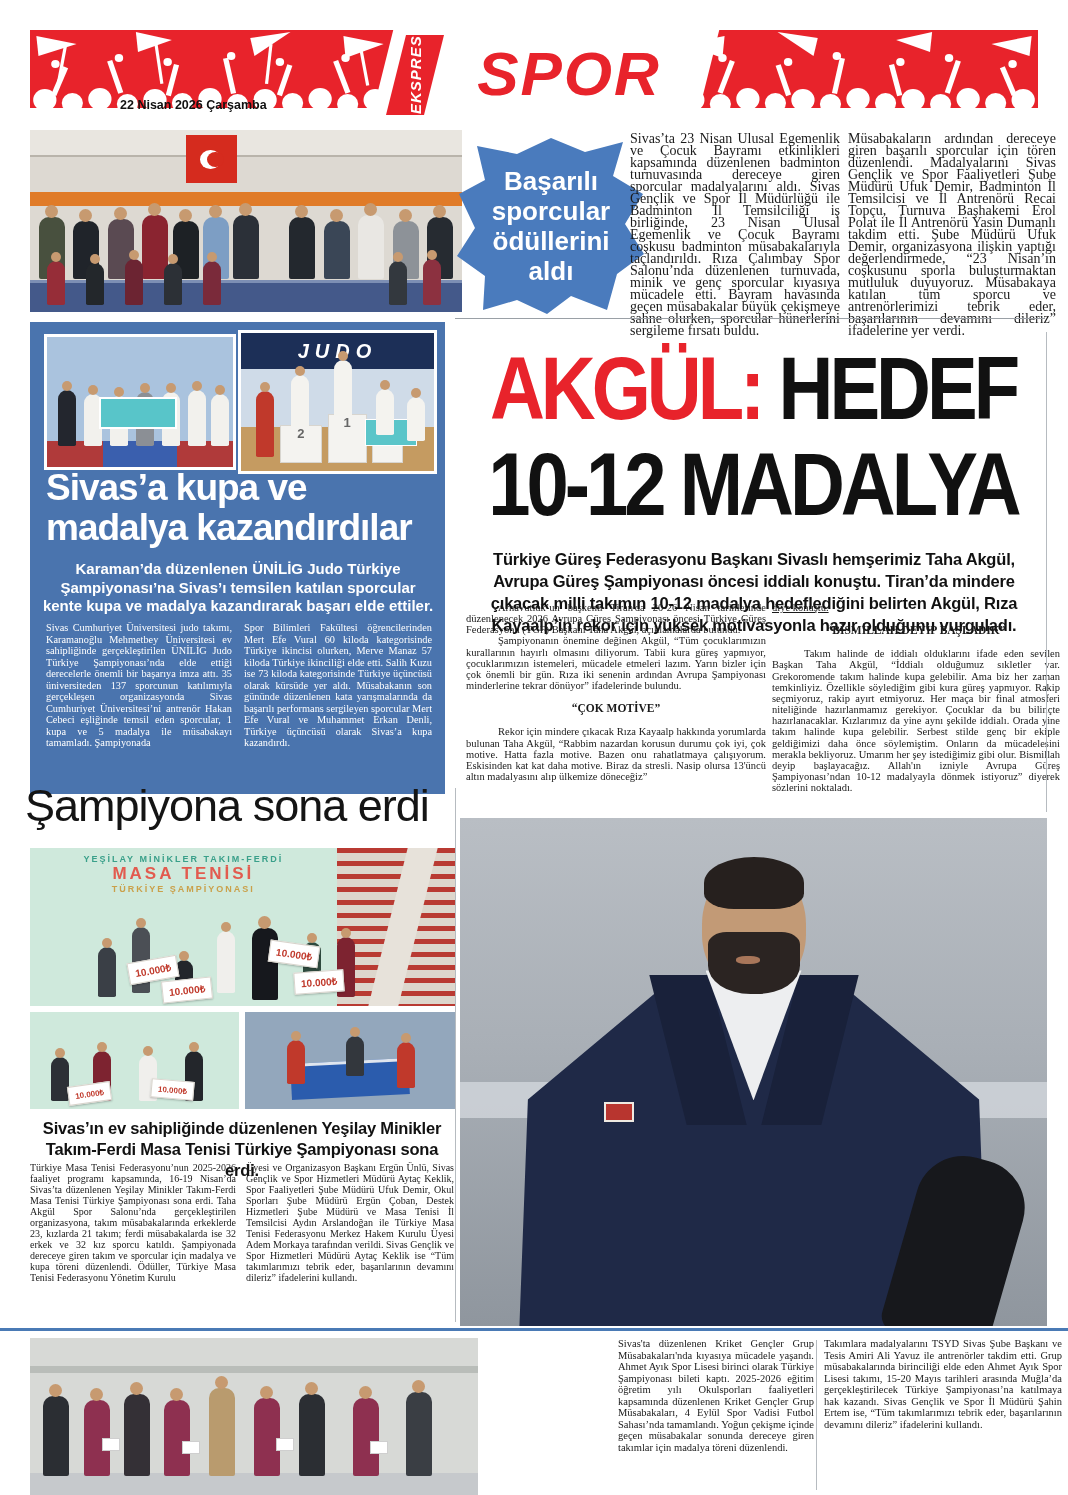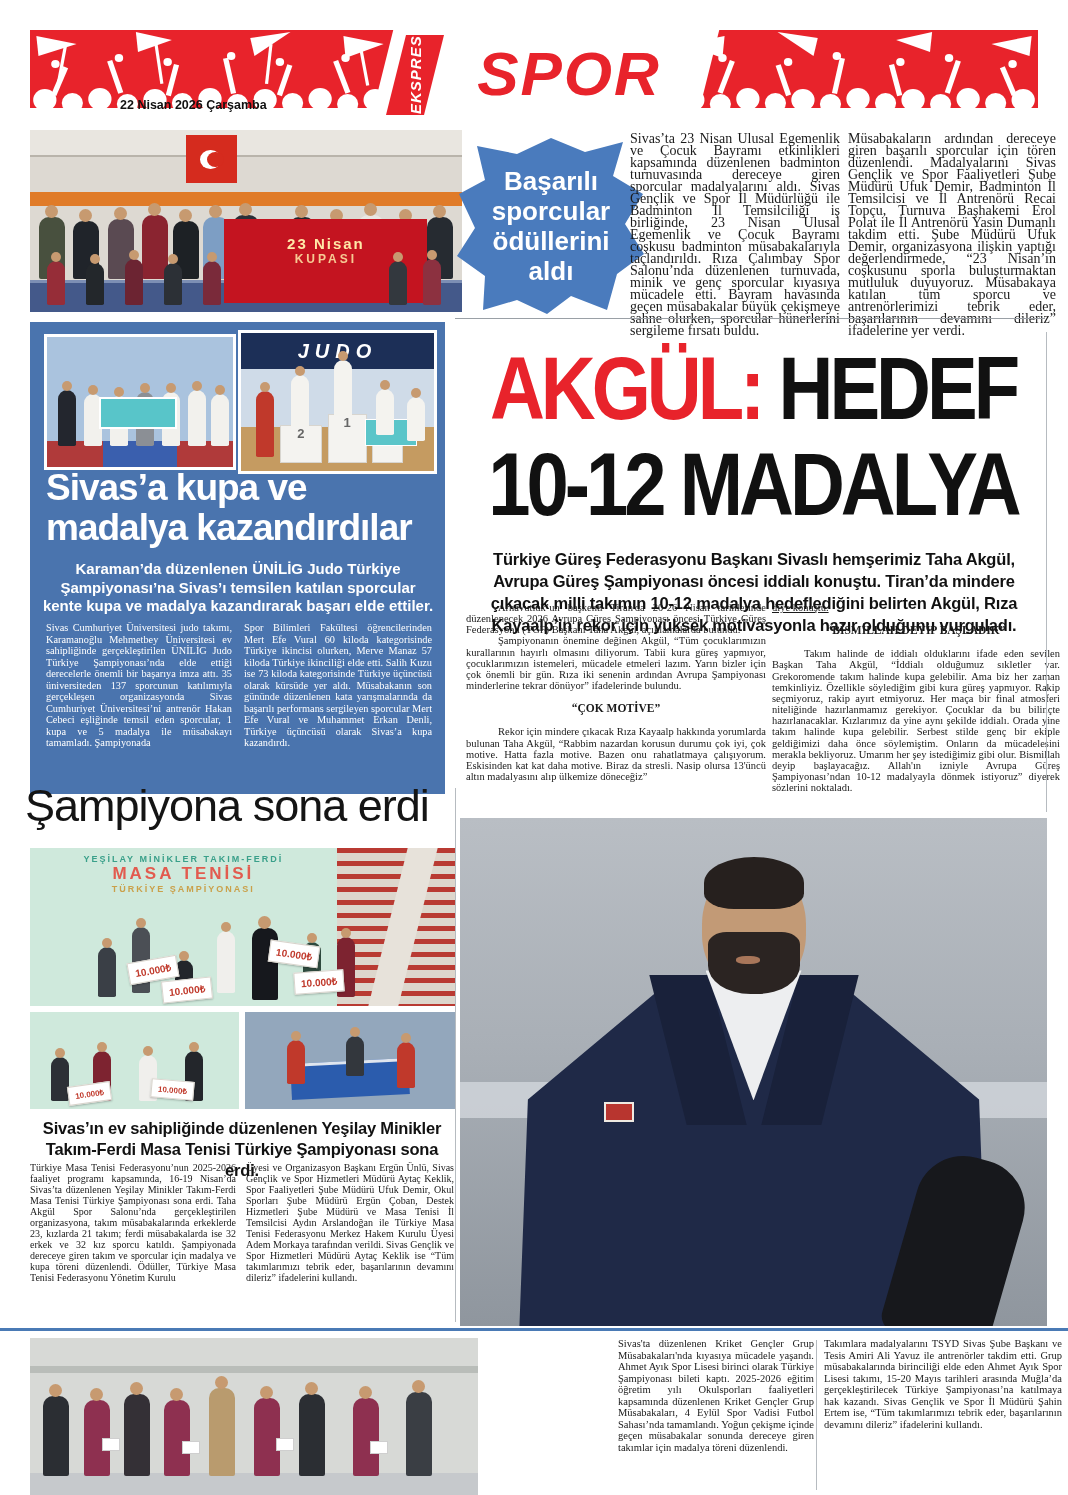--- a/index.html
+++ b/index.html
@@ -244,24 +244,20 @@
     <i class="fig" style="left:18%;bottom:18%;height:60px;background:#5a4a52"></i>
     <i class="fig" style="left:26%;bottom:18%;height:64px;background:#8a2430"></i>
     <i class="fig" style="left:33%;bottom:18%;height:58px;background:#1d2125"></i>
     <i class="fig" style="left:40%;bottom:18%;height:62px;background:#7d9ec4"></i>
     <i class="fig" style="left:47%;bottom:18%;height:64px;background:#2b3038"></i>
     <i class="fig" style="left:60%;bottom:18%;height:62px;background:#23282e"></i>
     <i class="fig" style="left:68%;bottom:18%;height:58px;background:#3a4656"></i>
     <i class="fig" style="left:76%;bottom:18%;height:64px;background:#e9e7e3"></i>
     <i class="fig" style="left:84%;bottom:18%;height:58px;background:#8d9298"></i>
     <i class="fig" style="left:92%;bottom:18%;height:62px;background:#262b31"></i>
-    <div class="pa-banner">
-      <div class="l1">23 Nisan</div>
-      <div class="l2">KUPASI</div>
-    </div>
     <i class="fig small" style="left:4%;bottom:4%;height:44px;background:#962d38;z-index:3"></i>
     <i class="fig small" style="left:13%;bottom:4%;height:42px;background:#23272b;z-index:3"></i>
     <i class="fig small" style="left:22%;bottom:4%;height:46px;background:#6c2432;z-index:3"></i>
     <i class="fig small" style="left:31%;bottom:4%;height:42px;background:#2c3036;z-index:3"></i>
     <i class="fig small" style="left:40%;bottom:4%;height:44px;background:#7a2a3a;z-index:3"></i>
     <i class="fig small" style="left:83%;bottom:4%;height:44px;background:#33383e;z-index:3"></i>
     <i class="fig small" style="left:91%;bottom:4%;height:46px;background:#8c3140;z-index:3"></i>
   </div>
 
   <div class="splash">

